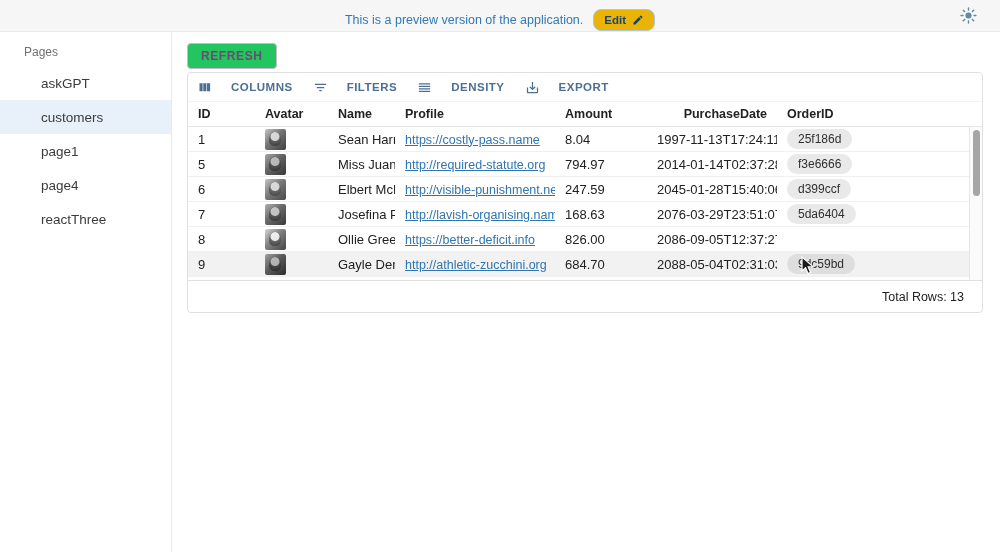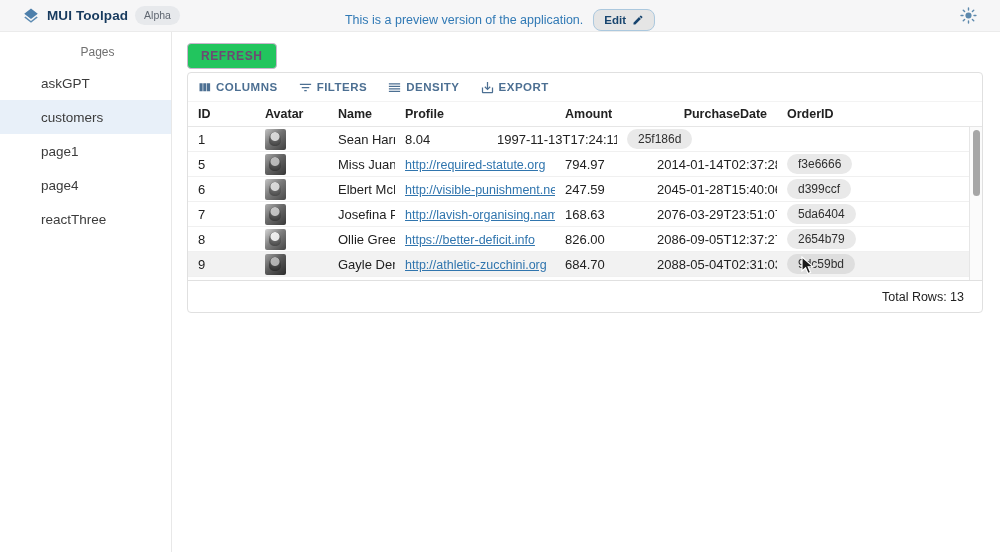--- a/index.html
+++ b/index.html
@@ -30,40 +30,40 @@
     padding: 4px 9px; border-radius: 10px;
   }
   .header-center {
     position: absolute; left: 50%; top: 4px; height: 32px;
     transform: translateX(-50%);
     display: flex; align-items: center; gap: 10px; white-space: nowrap;
   }
   .preview-text { font-size: 12.5px; color: #3079b5; }
   .edit-btn {
     display: flex; align-items: center; gap: 6px;
-    background: #e5e5e5;
+    background: #eab308;
     border: 1px solid #abc8de; border-radius: 8px;
     height: 22px; padding: 0 10px;
     font-family: "Liberation Sans", sans-serif;
     font-size: 11.5px; font-weight: 700; color: #17446e;
     cursor: pointer;
   }
   .edit-btn svg { width: 12px; height: 12px; fill: #17446e; }
   .header-right { margin-left: auto; display: flex; align-items: center; }
   .theme-btn { background: none; border: none; cursor: pointer; width: 24px; height: 24px; display: flex; align-items: center; justify-content: center; }
   .theme-btn svg { width: 17px; height: 17px; color: #5d89ad; }
 
   
   .shell { display: flex; height: 520px; }
   .sidebar {
     width: 172px; flex: 0 0 172px;
     border-right: 1px solid #e8e8e8;
     background: #fff;
   }
-  .sidebar-section-label { padding: 13px 0 0 24px; font-size: 12px; color: #707070; height: 34px; text-align: center; }
+  .sidebar-section-label { padding: 13px 0 0 24px; font-size: 12px; color: #707070; height: 34px; }
   .sidebar-item {
     height: 34px; display: flex; align-items: center;
     padding-left: 41px; font-size: 13.5px; color: #3b3b3b;
     cursor: pointer;
   }
   .sidebar-item.selected { background: #e8f0f9; }
 
   .main { flex: 1; padding: 11px 16px 0 15px; }
 
   
@@ -84,21 +84,21 @@
     background: #fff;
     display: flex; flex-direction: column;
     overflow: hidden;
   }
   .grid-toolbar {
     height: 28px; flex: 0 0 28px;
     display: flex; align-items: center; gap: 20px;
     padding-left: 9px;
   }
   .gt-btn {
-    display: flex; align-items: center; gap: 4px;
+    display: flex; align-items: center; gap: 19px;
     background: none; border: none; cursor: pointer;
     font-family: "Liberation Sans", sans-serif;
     font-size: 11.5px; font-weight: 600; letter-spacing: .5px;
     color: #4c6f92;
   }
   .gt-btn svg { width: 15px; height: 15px; fill: #4c6f92; }
 
   .grid-header {
     height: 26px; flex: 0 0 26px;
     display: flex; align-items: center;
@@ -168,28 +168,20 @@
     font-size: 12.5px; color: #212121;
   }
 
   
   .cursor-overlay { position: absolute; left: 801px; top: 256px; width: 15px; height: 19px; pointer-events: none; z-index: 10; }
 </style>
 </head>
 <body>
 
 <header class="app-header">
-  <div class="brand">
-    <svg class="brand-logo" viewBox="0 0 24 24" fill="currentColor" aria-hidden="true">
-      <path d="M11.99 18.54l-7.37-5.73L3 14.07l9 7 9-7-1.63-1.26-7.38 5.73z" opacity=".9"></path>
-      <path d="M12 16l7.36-5.73L21 9l-9-7-9 7 1.63 1.27L12 16z"></path>
-    </svg>
-    <span class="brand-title">MUI Toolpad</span>
-    <span class="alpha-chip">Alpha</span>
-  </div>
   <div class="header-center">
     <span class="preview-text">This is a preview version of the application.</span>
     <button class="edit-btn">
       <span>Edit</span>
       <svg viewBox="0 0 24 24" aria-hidden="true">
         <path d="M3 17.25V21h3.75L17.81 9.94l-3.75-3.75L3 17.25zM20.71 7.04a.996.996 0 000-1.41l-2.34-2.34a.996.996 0 00-1.41 0l-1.83 1.83 3.75 3.75 1.83-1.83z"></path>
       </svg>
     </button>
   </div>
   <div class="header-right">
@@ -263,20 +255,21 @@
           <div class="cell col-order">OrderID</div>
         </div>
       <div class="grid-scroller">
         <div class="rows-area" id="rows-area">
             <div class="grid-row">
               <div class="cell col-id">1</div>
               <div class="cell col-avatar">
                 <div class="avatar av1"></div>
               </div>
               <div class="cell col-name">Sean Harris</div>
+              <div class="cell col-profile"><a href="#">https://costly-pass.name</a></div>
               <div class="cell col-amount">8.04</div>
               <div class="cell col-date">1997-11-13T17:24:11.769Z</div>
               <div class="cell col-order"><span class="chip">25f186d</span></div>
             </div>
             <div class="grid-row">
               <div class="cell col-id">5</div>
               <div class="cell col-avatar">
                 <div class="avatar av2"></div>
               </div>
               <div class="cell col-name">Miss Juan ...</div>
@@ -309,21 +302,20 @@
             </div>
             <div class="grid-row">
               <div class="cell col-id">8</div>
               <div class="cell col-avatar">
                 <div class="avatar av5"></div>
               </div>
               <div class="cell col-name">Ollie Green...</div>
               <div class="cell col-profile"><a href="#">https://better-deficit.info</a></div>
               <div class="cell col-amount">826.00</div>
               <div class="cell col-date">2086-09-05T12:37:27.015Z</div>
-              <div class="cell col-order"><span class="chip">2654b79</span></div>
             </div>
             <div class="grid-row hovered">
               <div class="cell col-id">9</div>
               <div class="cell col-avatar">
                 <div class="avatar av6"></div>
               </div>
               <div class="cell col-name">Gayle Den...</div>
               <div class="cell col-profile"><a href="#">http://athletic-zucchini.org</a></div>
               <div class="cell col-amount">684.70</div>
               <div class="cell col-date">2088-05-04T02:31:03.294Z</div>

